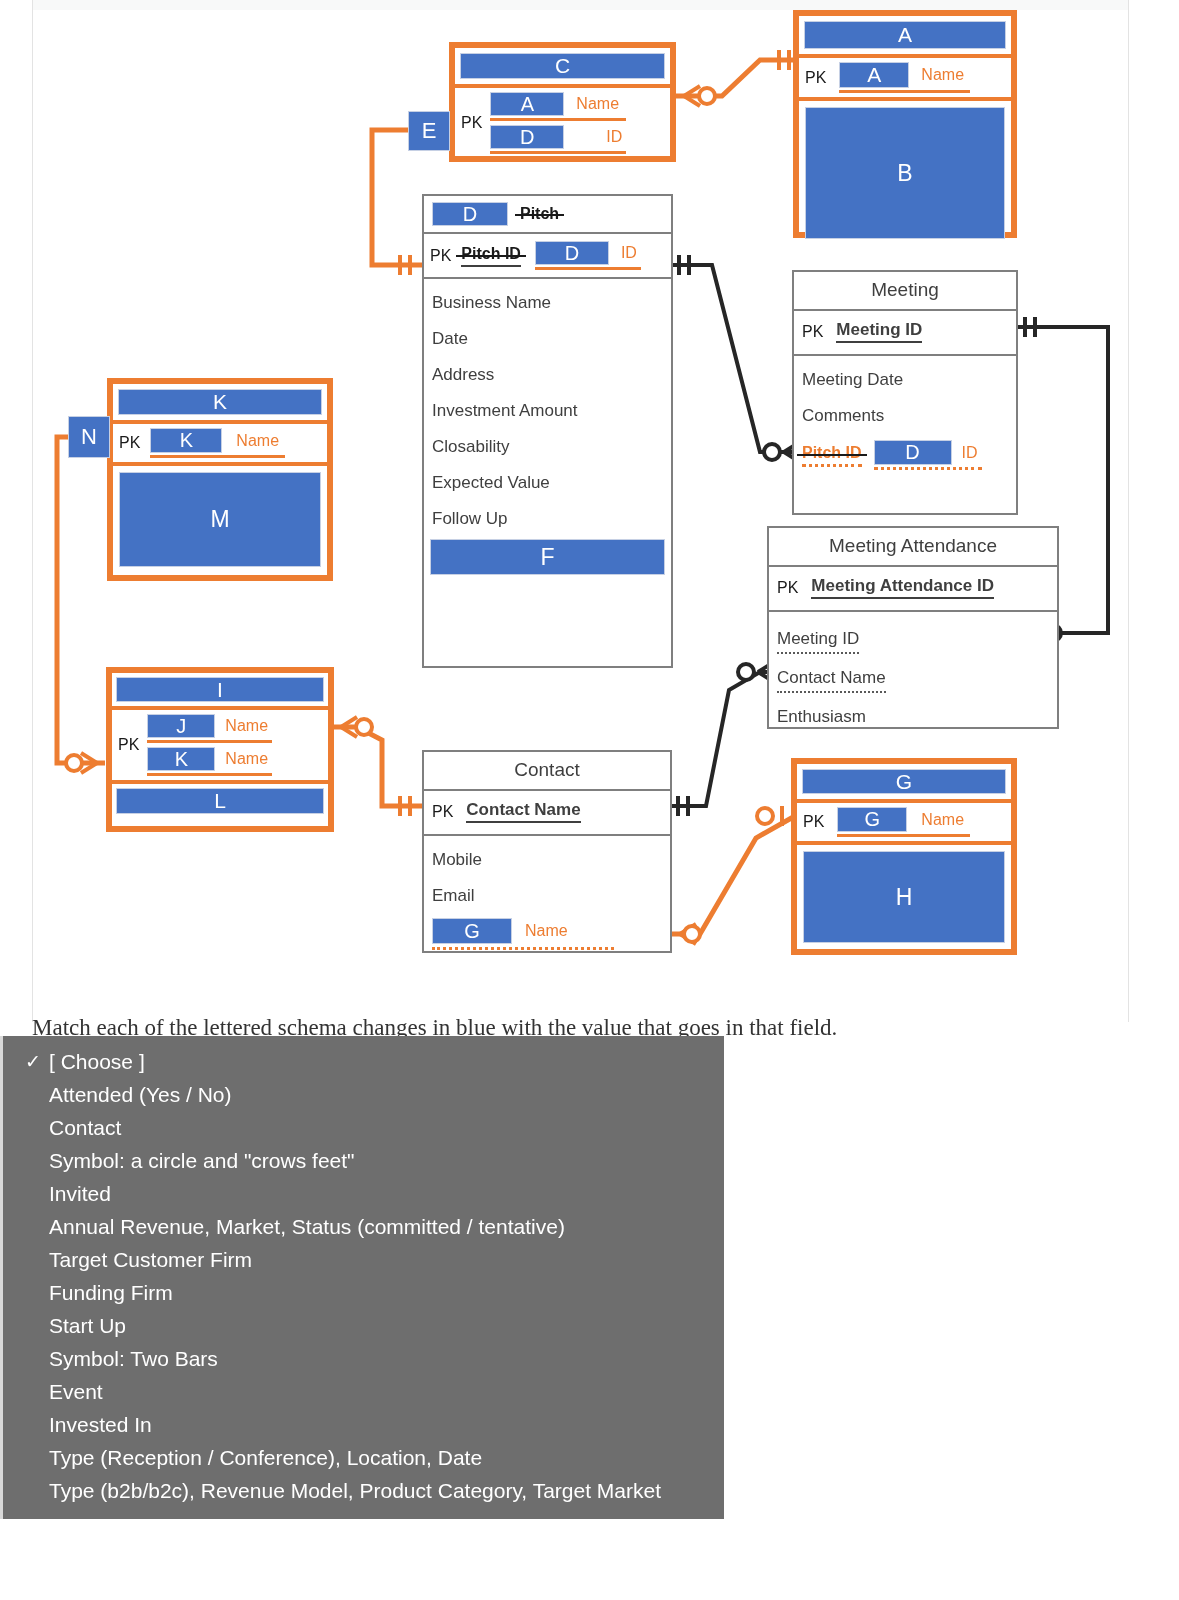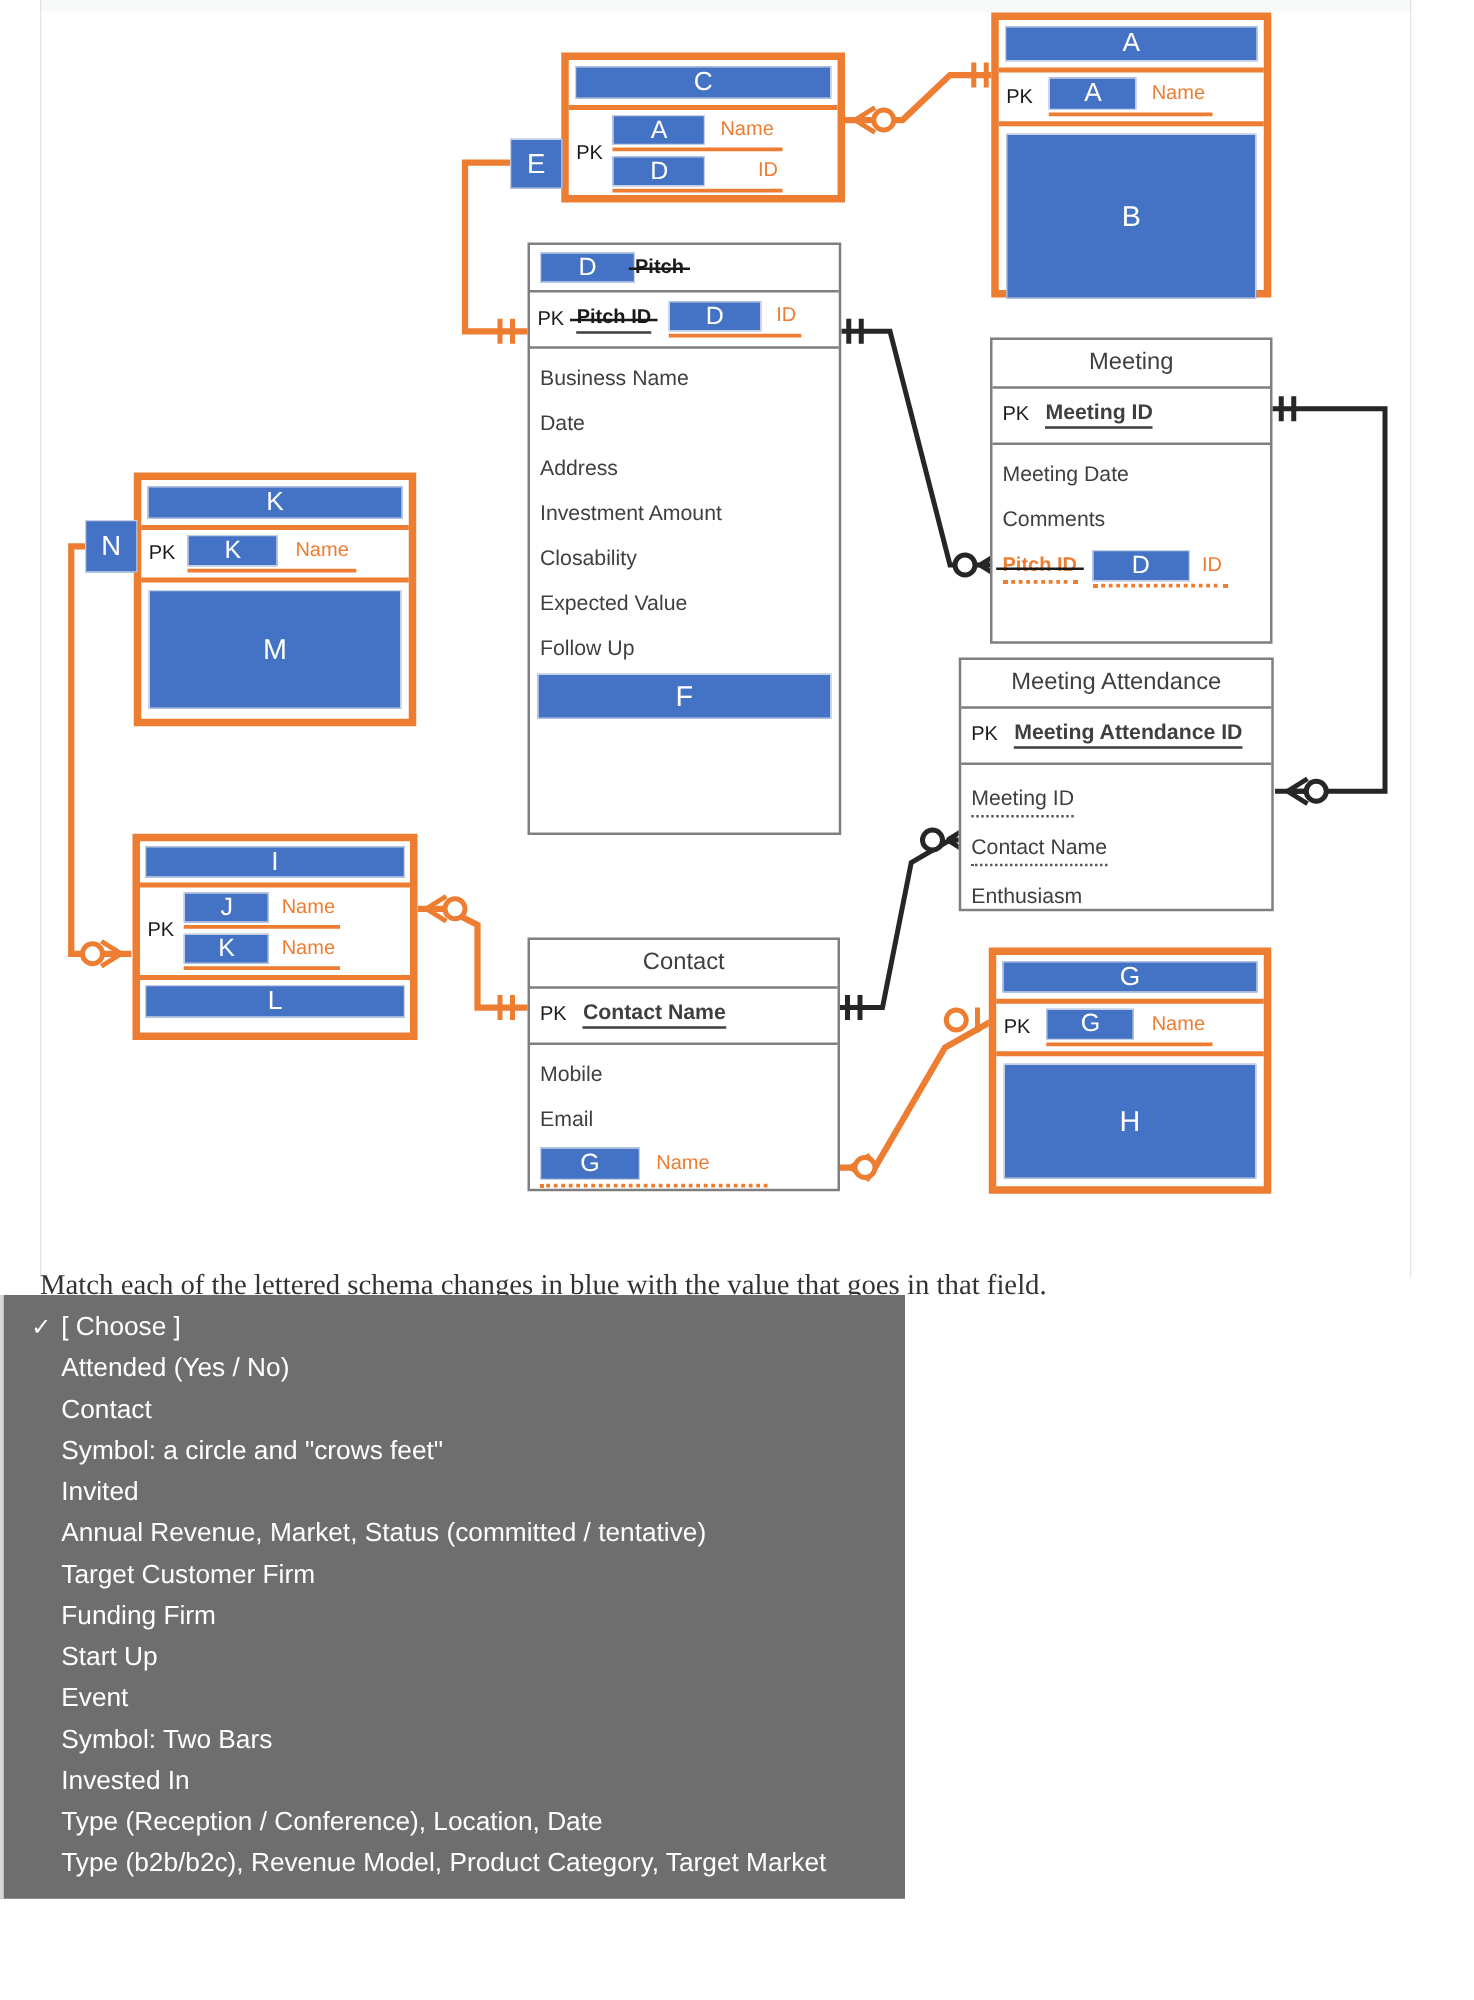--- a/index.html
+++ b/index.html
@@ -356,21 +356,21 @@
           </span>
         </span>
       </div>
     </div>
 
     <div class="tag" style="left:408px; top:111px; width:40px; height:38px;">E</div>
 
     <div class="entity" style="left:422px; top:194px; width:251px; height:474px;">
       <div class="ent-title" style="display:flex; align-items:center; justify-content:flex-start; padding:6px 8px;">
         <span class="blue sm" style="width:76px; height:24px;">D</span>
-        <span class="strike" style="margin-left:0;">Pitch</span>
+        <span class="strike" style="margin-left:12px;">Pitch</span>
       </div>
       <div class="ent-key" style="padding:7px 6px;">
         <span class="pk-label" style="margin-right:10px;">PK</span>
         <span class="strike dark-rule" style="padding-bottom:2px;">Pitch ID</span>
         <span class="orange-rule" style="display:flex; align-items:center; padding-bottom:2px; margin-left:14px;">
           <span class="blue sm" style="width:74px; height:24px;">D</span>
           <span class="orange-txt" style="margin-left:12px; margin-right:4px;">ID</span>
         </span>
       </div>
       <div class="ent-body" style="padding:6px 0 0 0;">
@@ -399,21 +399,21 @@
         <div class="attr fk" style="display:flex; align-items:center; padding-top:6px;">
           <span class="strike orange-rule-dot" style="color:#ed7d31; padding-bottom:2px;">Pitch ID</span>
           <span class="orange-rule-dot" style="display:flex; align-items:center; padding-bottom:2px; margin-left:12px;">
             <span class="blue sm" style="width:78px; height:25px;">D</span>
             <span class="orange-txt" style="margin-left:10px; margin-right:4px;">ID</span>
           </span>
         </div>
       </div>
     </div>
 
-    <div class="entity" style="left:767px; top:526px; width:252px; height:203px;">
+    <div class="entity" style="left:767px; top:526px; width:292px; height:203px;">
       <div class="ent-title">Meeting Attendance</div>
       <div class="ent-key">
         <span class="pk-label">PK</span>
         <span class="pk-name">Meeting Attendance  ID</span>
       </div>
       <div class="ent-body" style="padding:9px 0;">
         <div class="attr fk" style="padding-bottom:6px;">
           <span class="fk-underline">Meeting ID</span>
         </div>
         <div class="attr fk" style="padding-bottom:6px;">
@@ -534,28 +534,28 @@
     <div class="opt">
       <span class="check blank">&nbsp;</span>
       <span>Funding Firm</span>
     </div>
     <div class="opt">
       <span class="check blank">&nbsp;</span>
       <span>Start Up</span>
     </div>
     <div class="opt">
       <span class="check blank">&nbsp;</span>
+      <span>Symbol: Two Bars</span>
+    </div>
+    <div class="opt">
+      <span class="check blank">&nbsp;</span>
       <span>Event</span>
     </div>
     <div class="opt">
       <span class="check blank">&nbsp;</span>
-      <span>Symbol: Two Bars</span>
-    </div>
-    <div class="opt">
-      <span class="check blank">&nbsp;</span>
       <span>Invested In</span>
     </div>
     <div class="opt">
       <span class="check blank">&nbsp;</span>
       <span>Type (Reception / Conference), Location, Date</span>
     </div>
     <div class="opt">
       <span class="check blank">&nbsp;</span>
       <span>Type (b2b/b2c), Revenue Model, Product Category, Target Market</span>
     </div>

